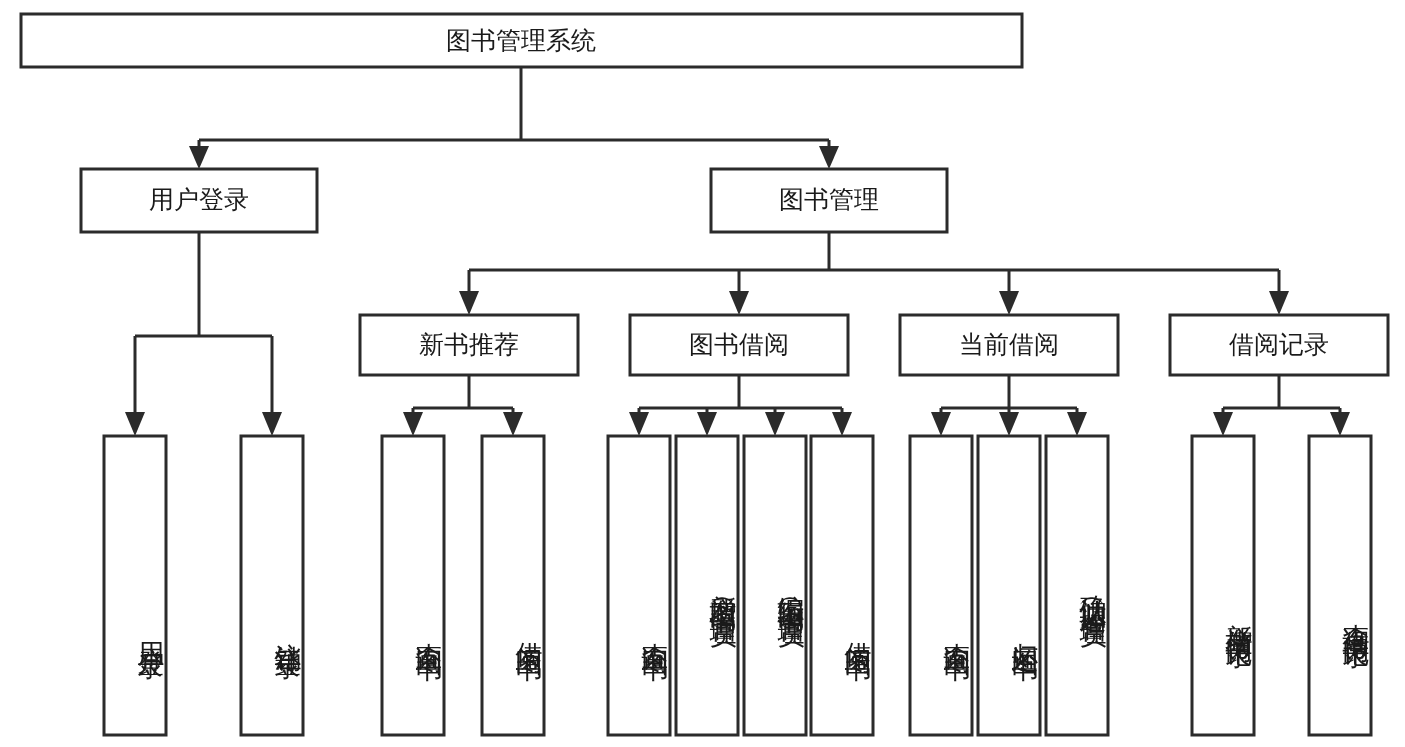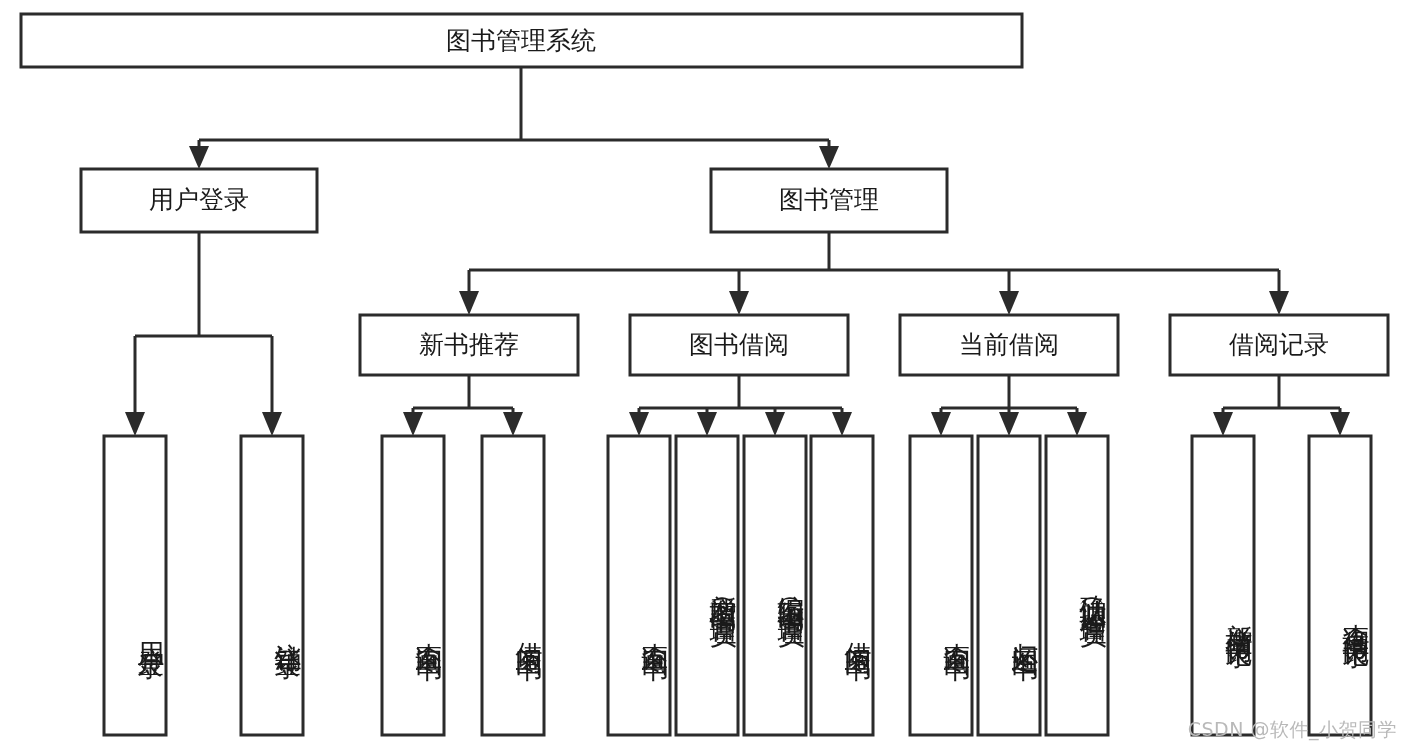--- a/index.html
+++ b/index.html
@@ -208,15 +208,14 @@
   <div class="leaf-label" style="left: 745px; top: 436px; width: 60px; height: 299px; padding-top: 10px; box-sizing: border-box;">编辑图书（管理员）</div>
   <div class="leaf-label" style="left: 812px; top: 436px; width: 60px; height: 299px; padding-top: 87.5px; box-sizing: border-box;">借阅图书</div>
 
   <div class="leaf-label" style="left: 911px; top: 436px; width: 60px; height: 299px; padding-top: 87.5px; box-sizing: border-box;">查询图书</div>
   <div class="leaf-label" style="left: 979px; top: 436px; width: 60px; height: 299px; padding-top: 87.5px; box-sizing: border-box;">归还图书</div>
   <div class="leaf-label" style="left: 1047px; top: 436px; width: 60px; height: 299px; padding-top: 10px; box-sizing: border-box;">确认归还（管理员）</div>
 
   <div class="leaf-label" style="left: 1193px; top: 436px; width: 60px; height: 299px; padding-top: 56.5px; box-sizing: border-box;">新增借阅记录</div>
   <div class="leaf-label" style="left: 1310px; top: 436px; width: 60px; height: 299px; padding-top: 56.5px; box-sizing: border-box;">查询借阅记录</div>
 
-  <div class="watermark">CSDN @软件_小贺同学</div>
 
 </div>
 
 </body></html>

